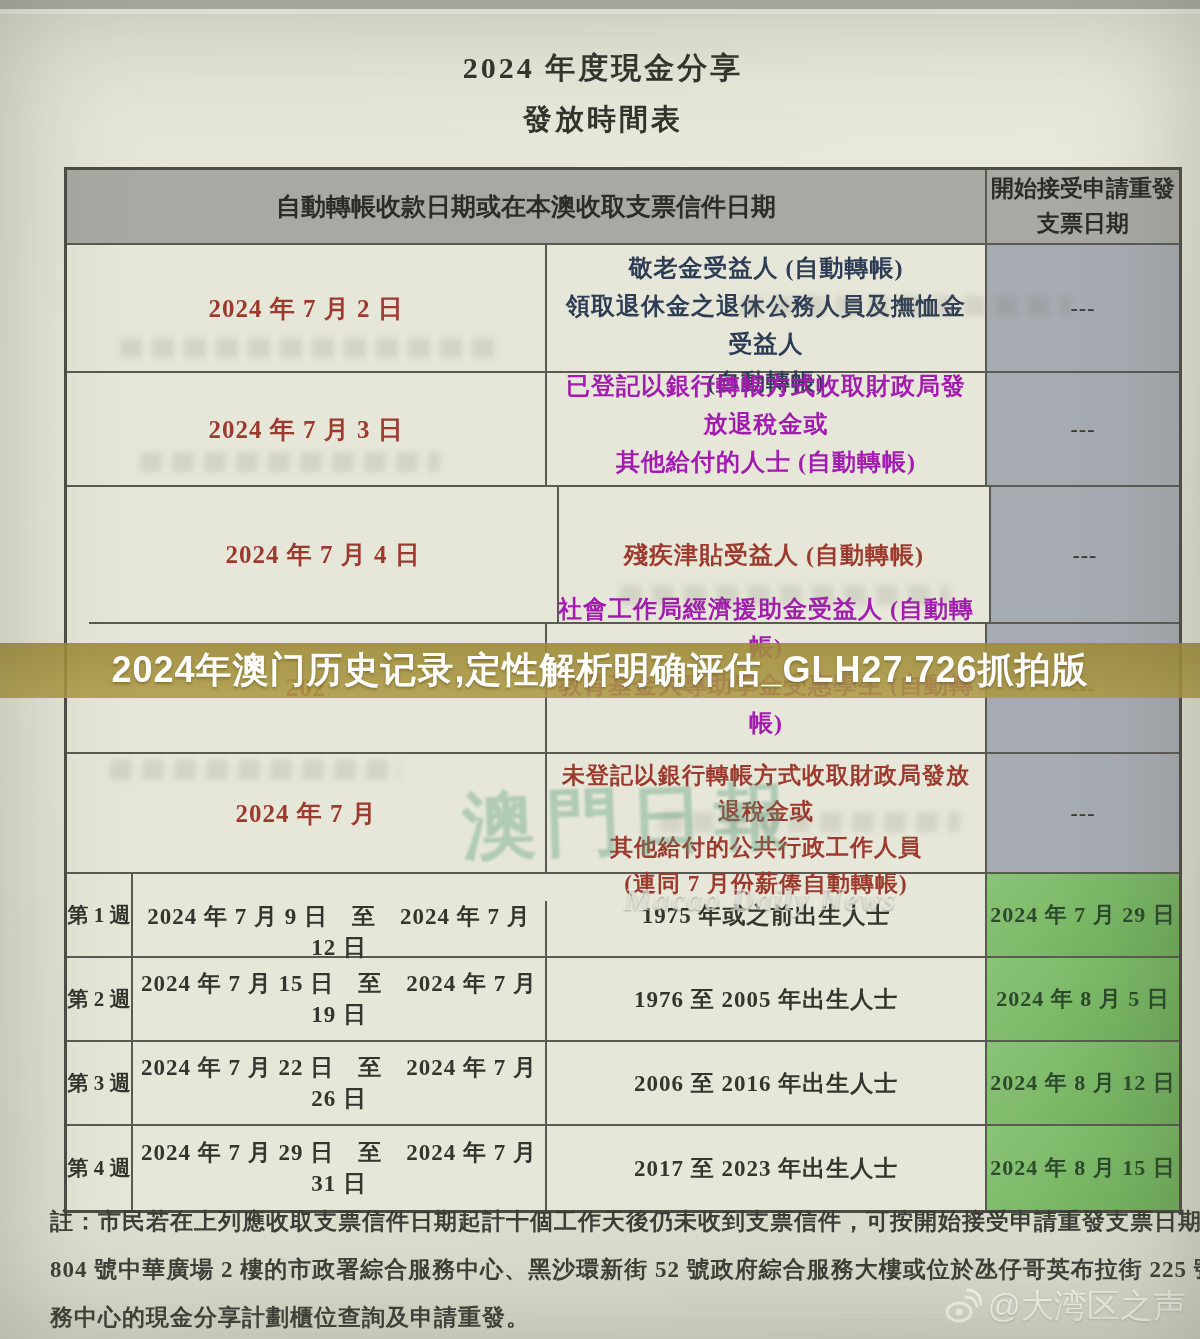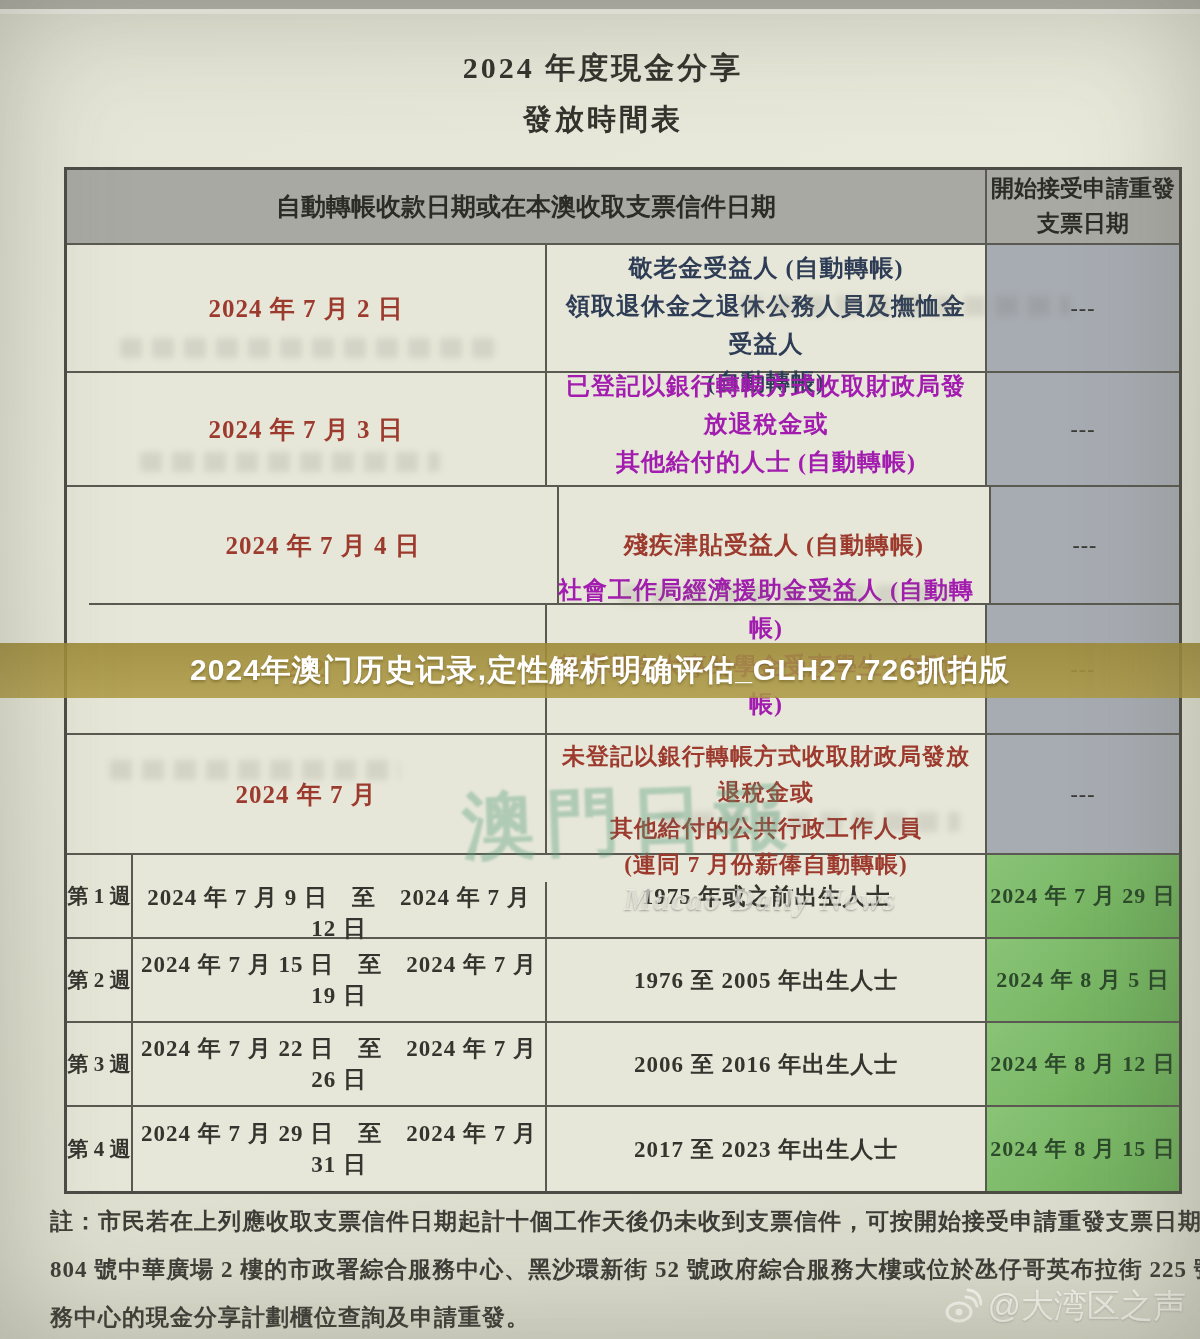--- a/index.html
+++ b/index.html
@@ -45,21 +45,21 @@
   
   .note{position:absolute;left:50px;top:1206px;width:1120px;
     font-size:23px;font-weight:600;color:#3e3e38;letter-spacing:1px;}
   .note div{margin-bottom:17px;white-space:nowrap;}
 
   
   .banner{position:absolute;left:0;top:643px;width:1200px;height:55px;z-index:50;
     background:linear-gradient(180deg,rgba(158,139,56,.9),rgba(173,153,66,.86));
     display:flex;align-items:center;justify-content:center;}
   .banner span{font-family:"Liberation Sans","DejaVu Sans",sans-serif;
-    font-weight:800;font-size:30px;color:#ffffff;letter-spacing:1px;
+    font-weight:800;font-size:36px;color:#ffffff;letter-spacing:1px;
     text-shadow:0 2px 3px rgba(60,45,0,.35);white-space:nowrap;}
 
   
   .wm-cn{position:absolute;left:462px;top:772px;z-index:40;font-size:74px;font-weight:700;
     color:rgba(88,158,124,.38);letter-spacing:10px;transform:rotate(-2deg);
     filter:blur(1px);pointer-events:none;}
   .wm-en{position:absolute;left:624px;top:882px;z-index:40;font-size:31px;font-weight:700;
     font-style:italic;color:rgba(252,252,246,.62);letter-spacing:2px;
     text-shadow:0 1px 2px rgba(70,70,60,.45);filter:blur(.4px);pointer-events:none;}
   .social{position:absolute;right:14px;top:1284px;z-index:60;display:flex;align-items:center;gap:6px;}
@@ -118,21 +118,21 @@
     </div>
     <div class="cell desc blue" style="width:440px;">
       <span>已登記以銀行轉帳方式收取財政局發放退稅金或</span>
       <span>其他給付的人士 (自動轉帳)</span>
     </div>
     <div class="cell gray last" style="width:192px;">
       <span class="dash">---</span>
     </div>
   </div>
 
-  <div class="row" style="height:118px;padding-left:22px;">
+  <div class="row" style="height:137px;padding-left:22px;">
     <div class="cell date" style="width:480px;">
       <span>2024 年 7 月 4 日</span>
     </div>
     <div class="cell desc red" style="width:440px;">
       <span>殘疾津貼受益人 (自動轉帳)</span>
     </div>
     <div class="cell gray last" style="width:192px;">
       <span class="dash">---</span>
     </div>
   </div>

